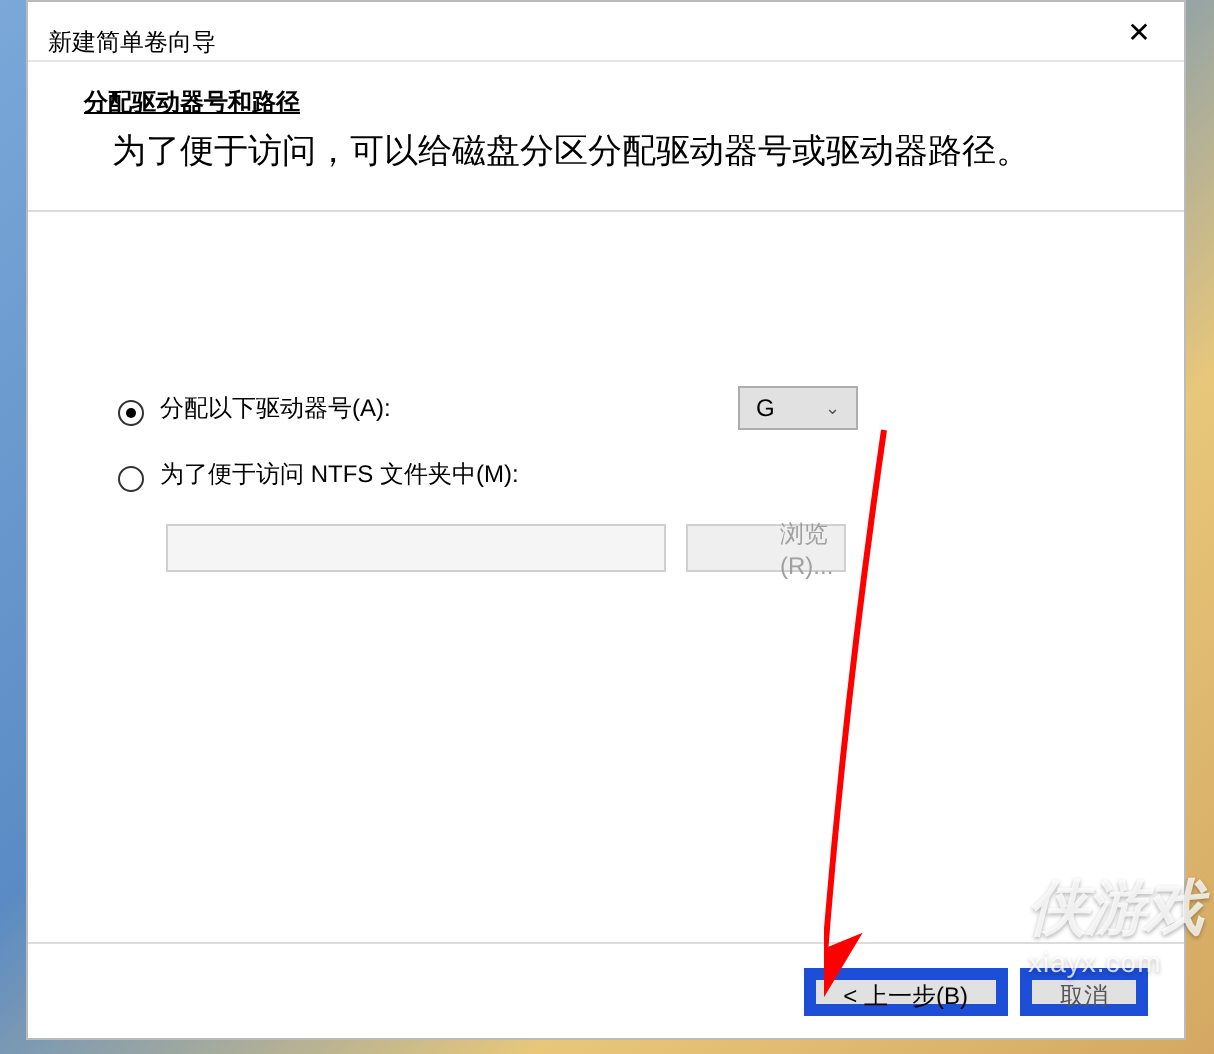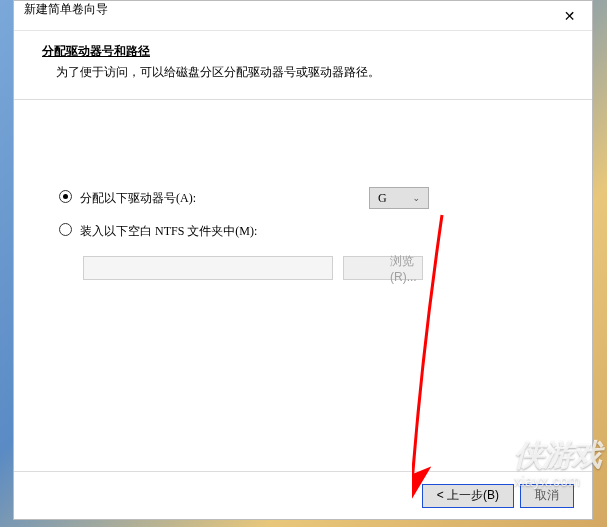--- a/index.html
+++ b/index.html
@@ -19,21 +19,21 @@
       width: 580px;
       height: 520px;
       background: #ffffff;
       border: 1px solid #bbbbbb;
       display: flex;
       flex-direction: column;
     }
     .titlebar {
       height: 30px;
       display: flex;
-      align-items: flex-start;
+      align-items: flex-end;
       padding: 0 0 0 10px;
       border-bottom: 1px solid #e5e5e5;
       position: relative;
     }
     .titlebar-title {
       font-size: 12px;
       color: #000;
     }
     .close-btn {
       position: absolute;
@@ -53,35 +53,34 @@
       border-bottom: 1px solid #dcdcdc;
     }
     .header-title {
       font-weight: bold;
       font-size: 12px;
       color: #000;
       margin-bottom: 4px;
       text-decoration: underline;
     }
     .header-desc {
-      font-size: 12px;
+      font-size: 17px;
       color: #000;
       padding-left: 14px;
     }
     .content {
       flex: 1;
       padding: 90px 45px 20px 45px;
       position: relative;
     }
     .option-row {
       display: flex;
-      align-items: flex-start;
+      align-items: flex-end;
       margin-bottom: 16px;
       position: relative;
-      font-family: Liberation Serif, serif;
     }
     .radio {
       width: 13px;
       height: 13px;
       border: 1px solid #333;
       border-radius: 50%;
       margin-right: 8px;
       display: inline-flex;
       align-items: center;
       justify-content: center;
@@ -150,25 +149,25 @@
       display: flex;
       align-items: center;
       justify-content: flex-end;
       padding: 0 18px;
       gap: 6px;
     }
     .footer-btn {
       min-width: 92px;
       height: 24px;
       background: #e1e1e1;
-      border: 1px solid #1d4ed8;
-      font-size: 12px;
-      color: #000;
-      display: flex;
-      align-items: center;
+      border: 6px solid #1d4ed8;
+      font-size: 12px;
+      color: #000;
+      display: flex;
+      align-items: flex-start;
       justify-content: center;
       padding: 0 14px;
       cursor: pointer;
     }
     .arrow-svg {
       position: absolute;
       left: 412px;
       top: 213px;
       pointer-events: none;
       z-index: 10;
@@ -217,21 +216,21 @@
       <span class="radio checked"></span>
       <span class="option-label">分配以下驱动器号(A):</span>
       <div class="drive-select">
         <span>G</span>
         <span class="chevron">⌄</span>
       </div>
     </div>
 
     <div class="option-row">
       <span class="radio"></span>
-      <span class="option-label">装入以下空白 NTFS 文件夹中(M):</span>
+      <span class="option-label">为了便于访问 NTFS 文件夹中(M):</span>
     </div>
 
     <div class="path-row">
       <div class="path-input"></div>
       <div class="browse-btn">
         <span>浏览(R)...</span>
       </div>
     </div>
 
 

